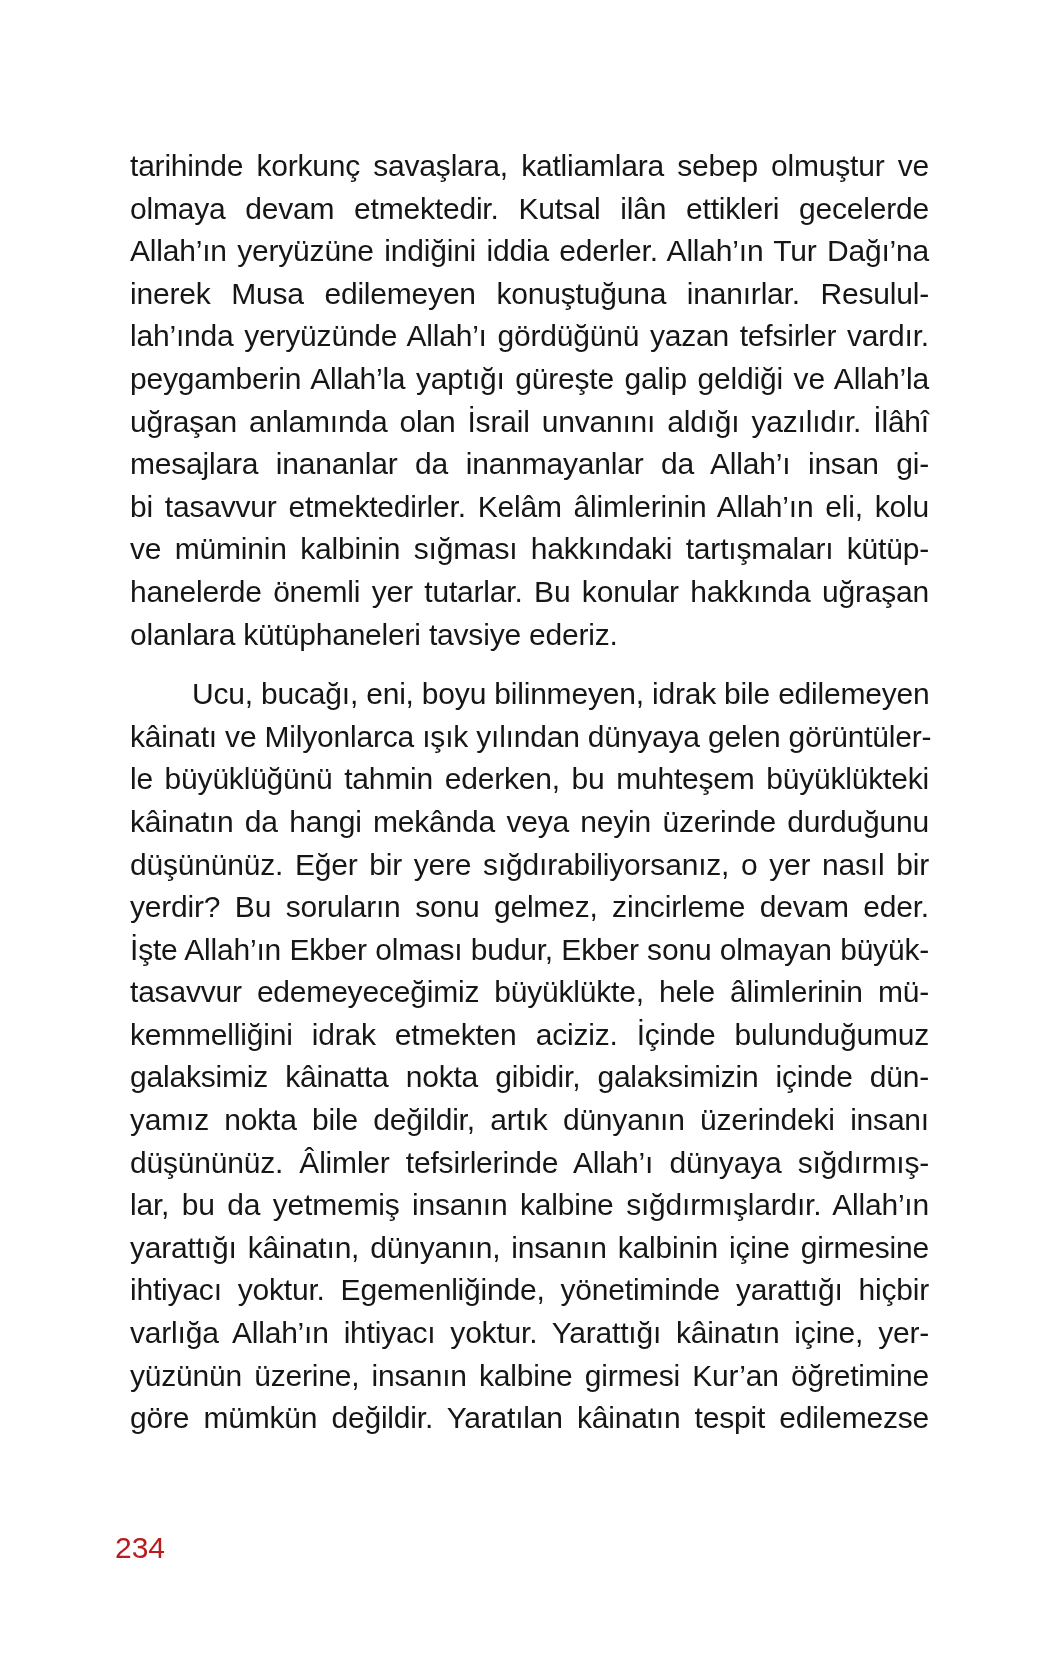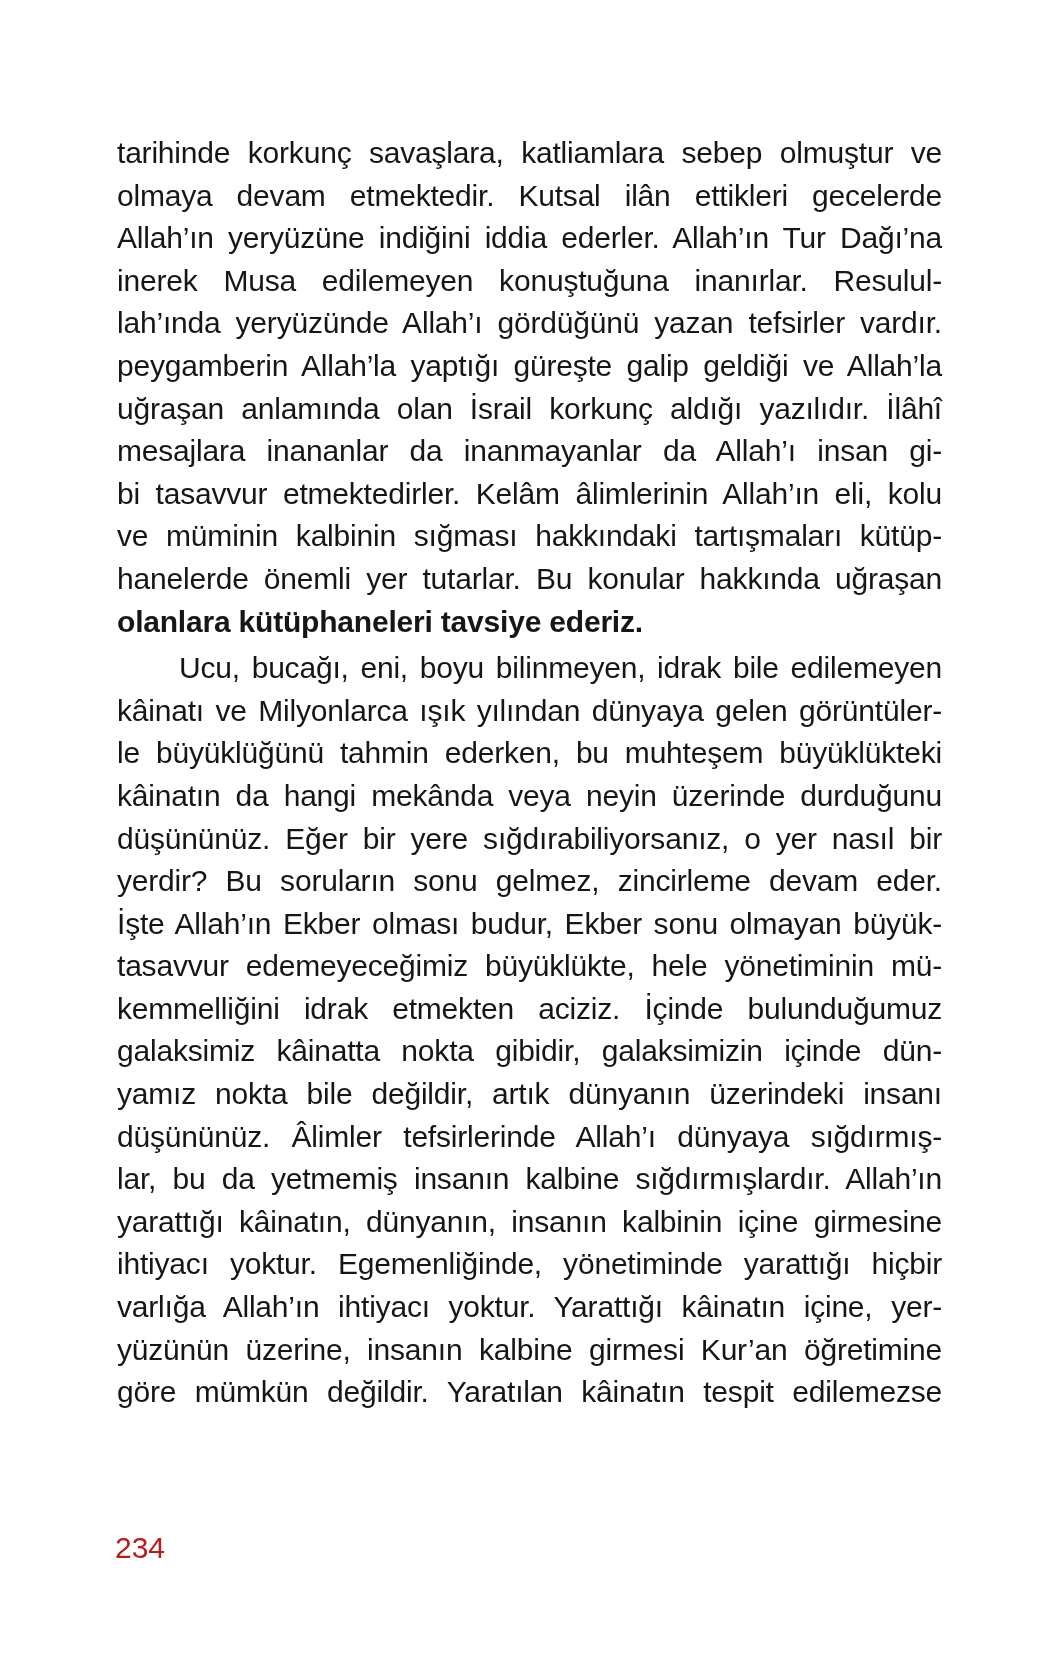--- a/index.html
+++ b/index.html
@@ -16,42 +16,41 @@
     font-family: "Liberation Sans", sans-serif;
     color: #161616;
   }
   .body-text {
     position: absolute;
     left: 113px;
     top: 128px;
     width: 833px;
   }
   .paragraph {
-    margin: 4px;
+    margin: 17px;
     padding: 0;
   }
   .line {
     box-sizing: border-box;
     width: 100%;
     height: 42.6px;
     font-size: 30px;
     line-height: 42.6px;
     letter-spacing: -0.2px;
     text-align: justify;
     text-align-last: justify;
     white-space: nowrap;
     overflow: visible;
   }
   .line.indent {
     padding-left: 62px;
   }
   .line.para-end {
     text-align: center;
     text-align-last: left;
-    font-weight: bold;
   }
   .page-number {
     position: absolute;
     left: 115px;
     top: 1526px;
     font-size: 30px;
     line-height: 43px;
     color: #b91c1c;
   }
 </style>
@@ -60,36 +59,36 @@
 
 <div class="page">
   <div class="body-text" id="body-text">
       <div class="paragraph">
         <div class="line">tarihinde korkunç savaşlara, katliamlara sebep olmuştur ve</div>
         <div class="line">olmaya devam etmektedir. Kutsal ilân ettikleri gecelerde</div>
         <div class="line">Allah’ın yeryüzüne indiğini iddia ederler. Allah’ın Tur Dağı’na</div>
         <div class="line">inerek Musa edilemeyen konuştuğuna inanırlar. Resulul-</div>
         <div class="line">lah’ında yeryüzünde Allah’ı gördüğünü yazan tefsirler vardır.</div>
         <div class="line">peygamberin Allah’la yaptığı güreşte galip geldiği ve Allah’la</div>
-        <div class="line">uğraşan anlamında olan İsrail korkunç aldığı yazılıdır. İlâhî</div>
+        <div class="line">uğraşan anlamında olan İsrail unvanını aldığı yazılıdır. İlâhî</div>
         <div class="line">mesajlara inananlar da inanmayanlar da Allah’ı insan gi-</div>
         <div class="line">bi tasavvur etmektedirler. Kelâm âlimlerinin Allah’ın eli, kolu</div>
         <div class="line">ve müminin kalbinin sığması hakkındaki tartışmaları kütüp-</div>
         <div class="line">hanelerde önemli yer tutarlar. Bu konular hakkında uğraşan</div>
         <div class="line para-end">olanlara kütüphaneleri tavsiye ederiz.</div>
       </div>
       <div class="paragraph">
         <div class="line indent">Ucu, bucağı, eni, boyu bilinmeyen, idrak bile edilemeyen</div>
         <div class="line">kâinatı ve Milyonlarca ışık yılından dünyaya gelen görüntüler-</div>
         <div class="line">le büyüklüğünü tahmin ederken, bu muhteşem büyüklükteki</div>
         <div class="line">kâinatın da hangi mekânda veya neyin üzerinde durduğunu</div>
         <div class="line">düşününüz. Eğer bir yere sığdırabiliyorsanız, o yer nasıl bir</div>
         <div class="line">yerdir? Bu soruların sonu gelmez, zincirleme devam eder.</div>
         <div class="line">İşte Allah’ın Ekber olması budur, Ekber sonu olmayan büyük-</div>
-        <div class="line">tasavvur edemeyeceğimiz büyüklükte, hele yönetiminin mü-</div>
+        <div class="line">tasavvur edemeyeceğimiz büyüklükte, hele âlimlerinin mü-</div>
         <div class="line">kemmelliğini idrak etmekten aciziz. İçinde bulunduğumuz</div>
         <div class="line">galaksimiz kâinatta nokta gibidir, galaksimizin içinde dün-</div>
         <div class="line">yamız nokta bile değildir, artık dünyanın üzerindeki insanı</div>
         <div class="line">düşününüz. Âlimler tefsirlerinde Allah’ı dünyaya sığdırmış-</div>
         <div class="line">lar, bu da yetmemiş insanın kalbine sığdırmışlardır. Allah’ın</div>
         <div class="line">yarattığı kâinatın, dünyanın, insanın kalbinin içine girmesine</div>
         <div class="line">ihtiyacı yoktur. Egemenliğinde, yönetiminde yarattığı hiçbir</div>
         <div class="line">varlığa Allah’ın ihtiyacı yoktur. Yarattığı kâinatın içine, yer-</div>
         <div class="line">yüzünün üzerine, insanın kalbine girmesi Kur’an öğretimine</div>
         <div class="line">göre mümkün değildir. Yaratılan kâinatın tespit edilemezse</div>

